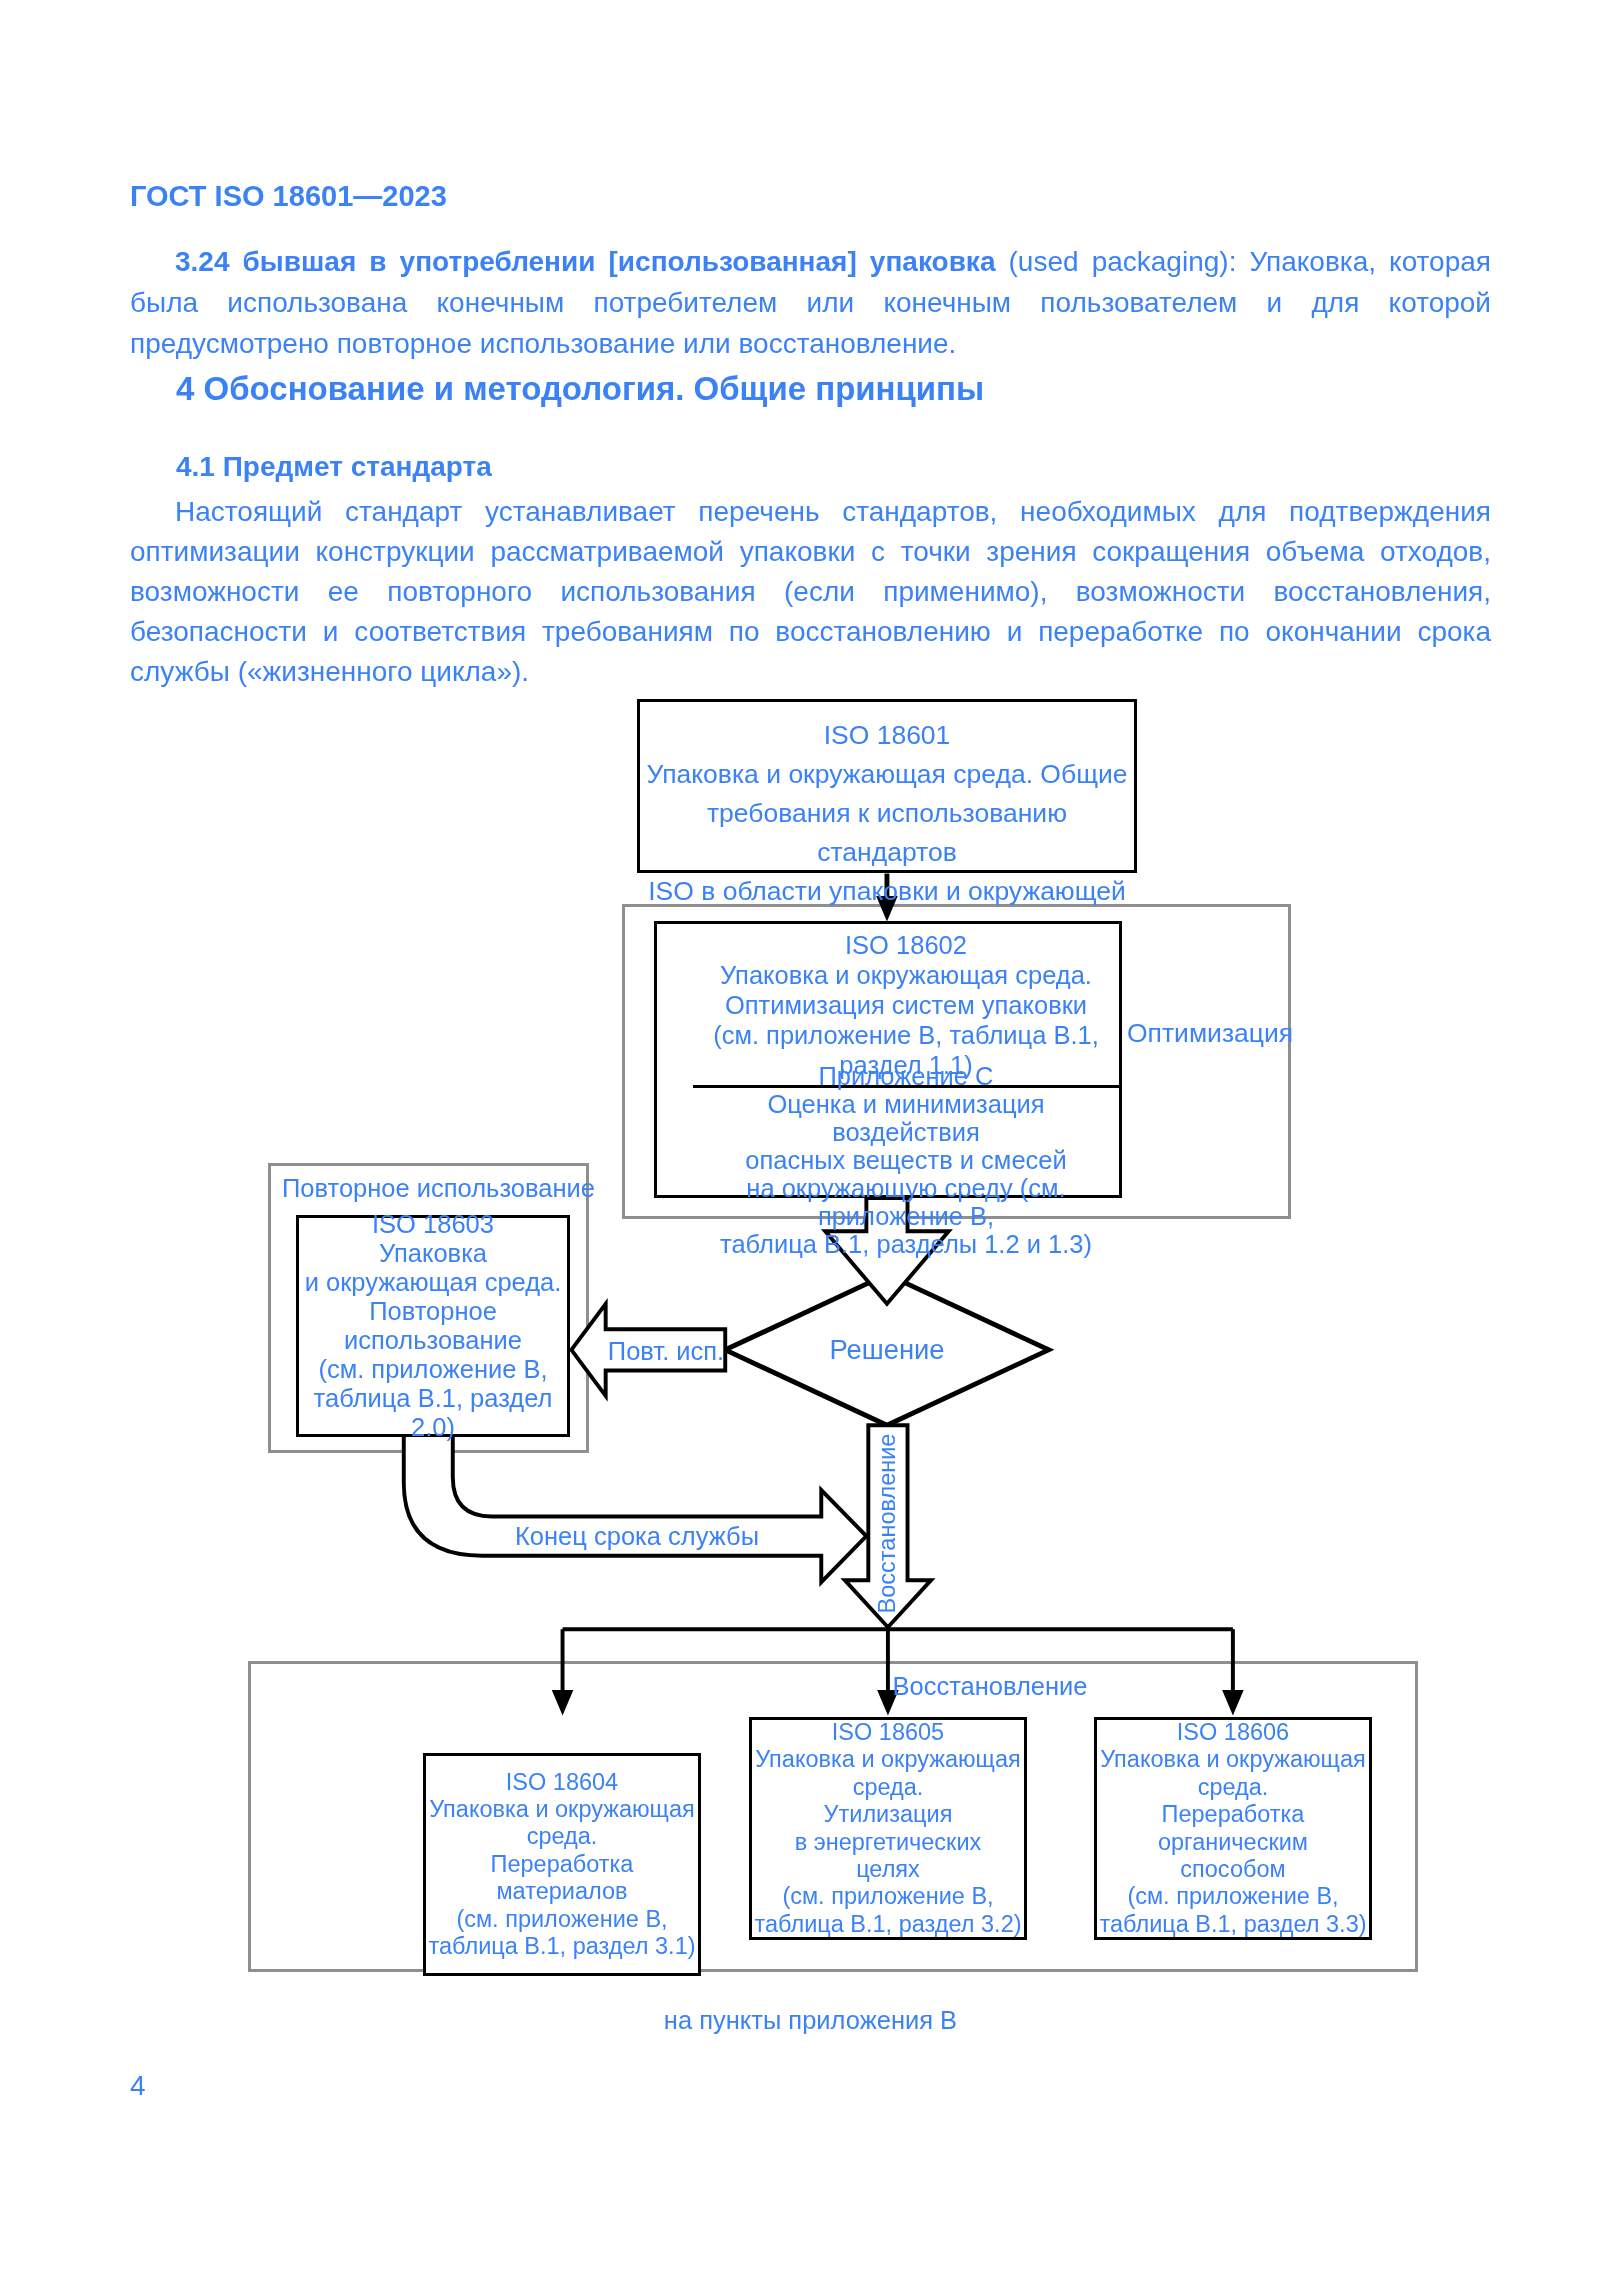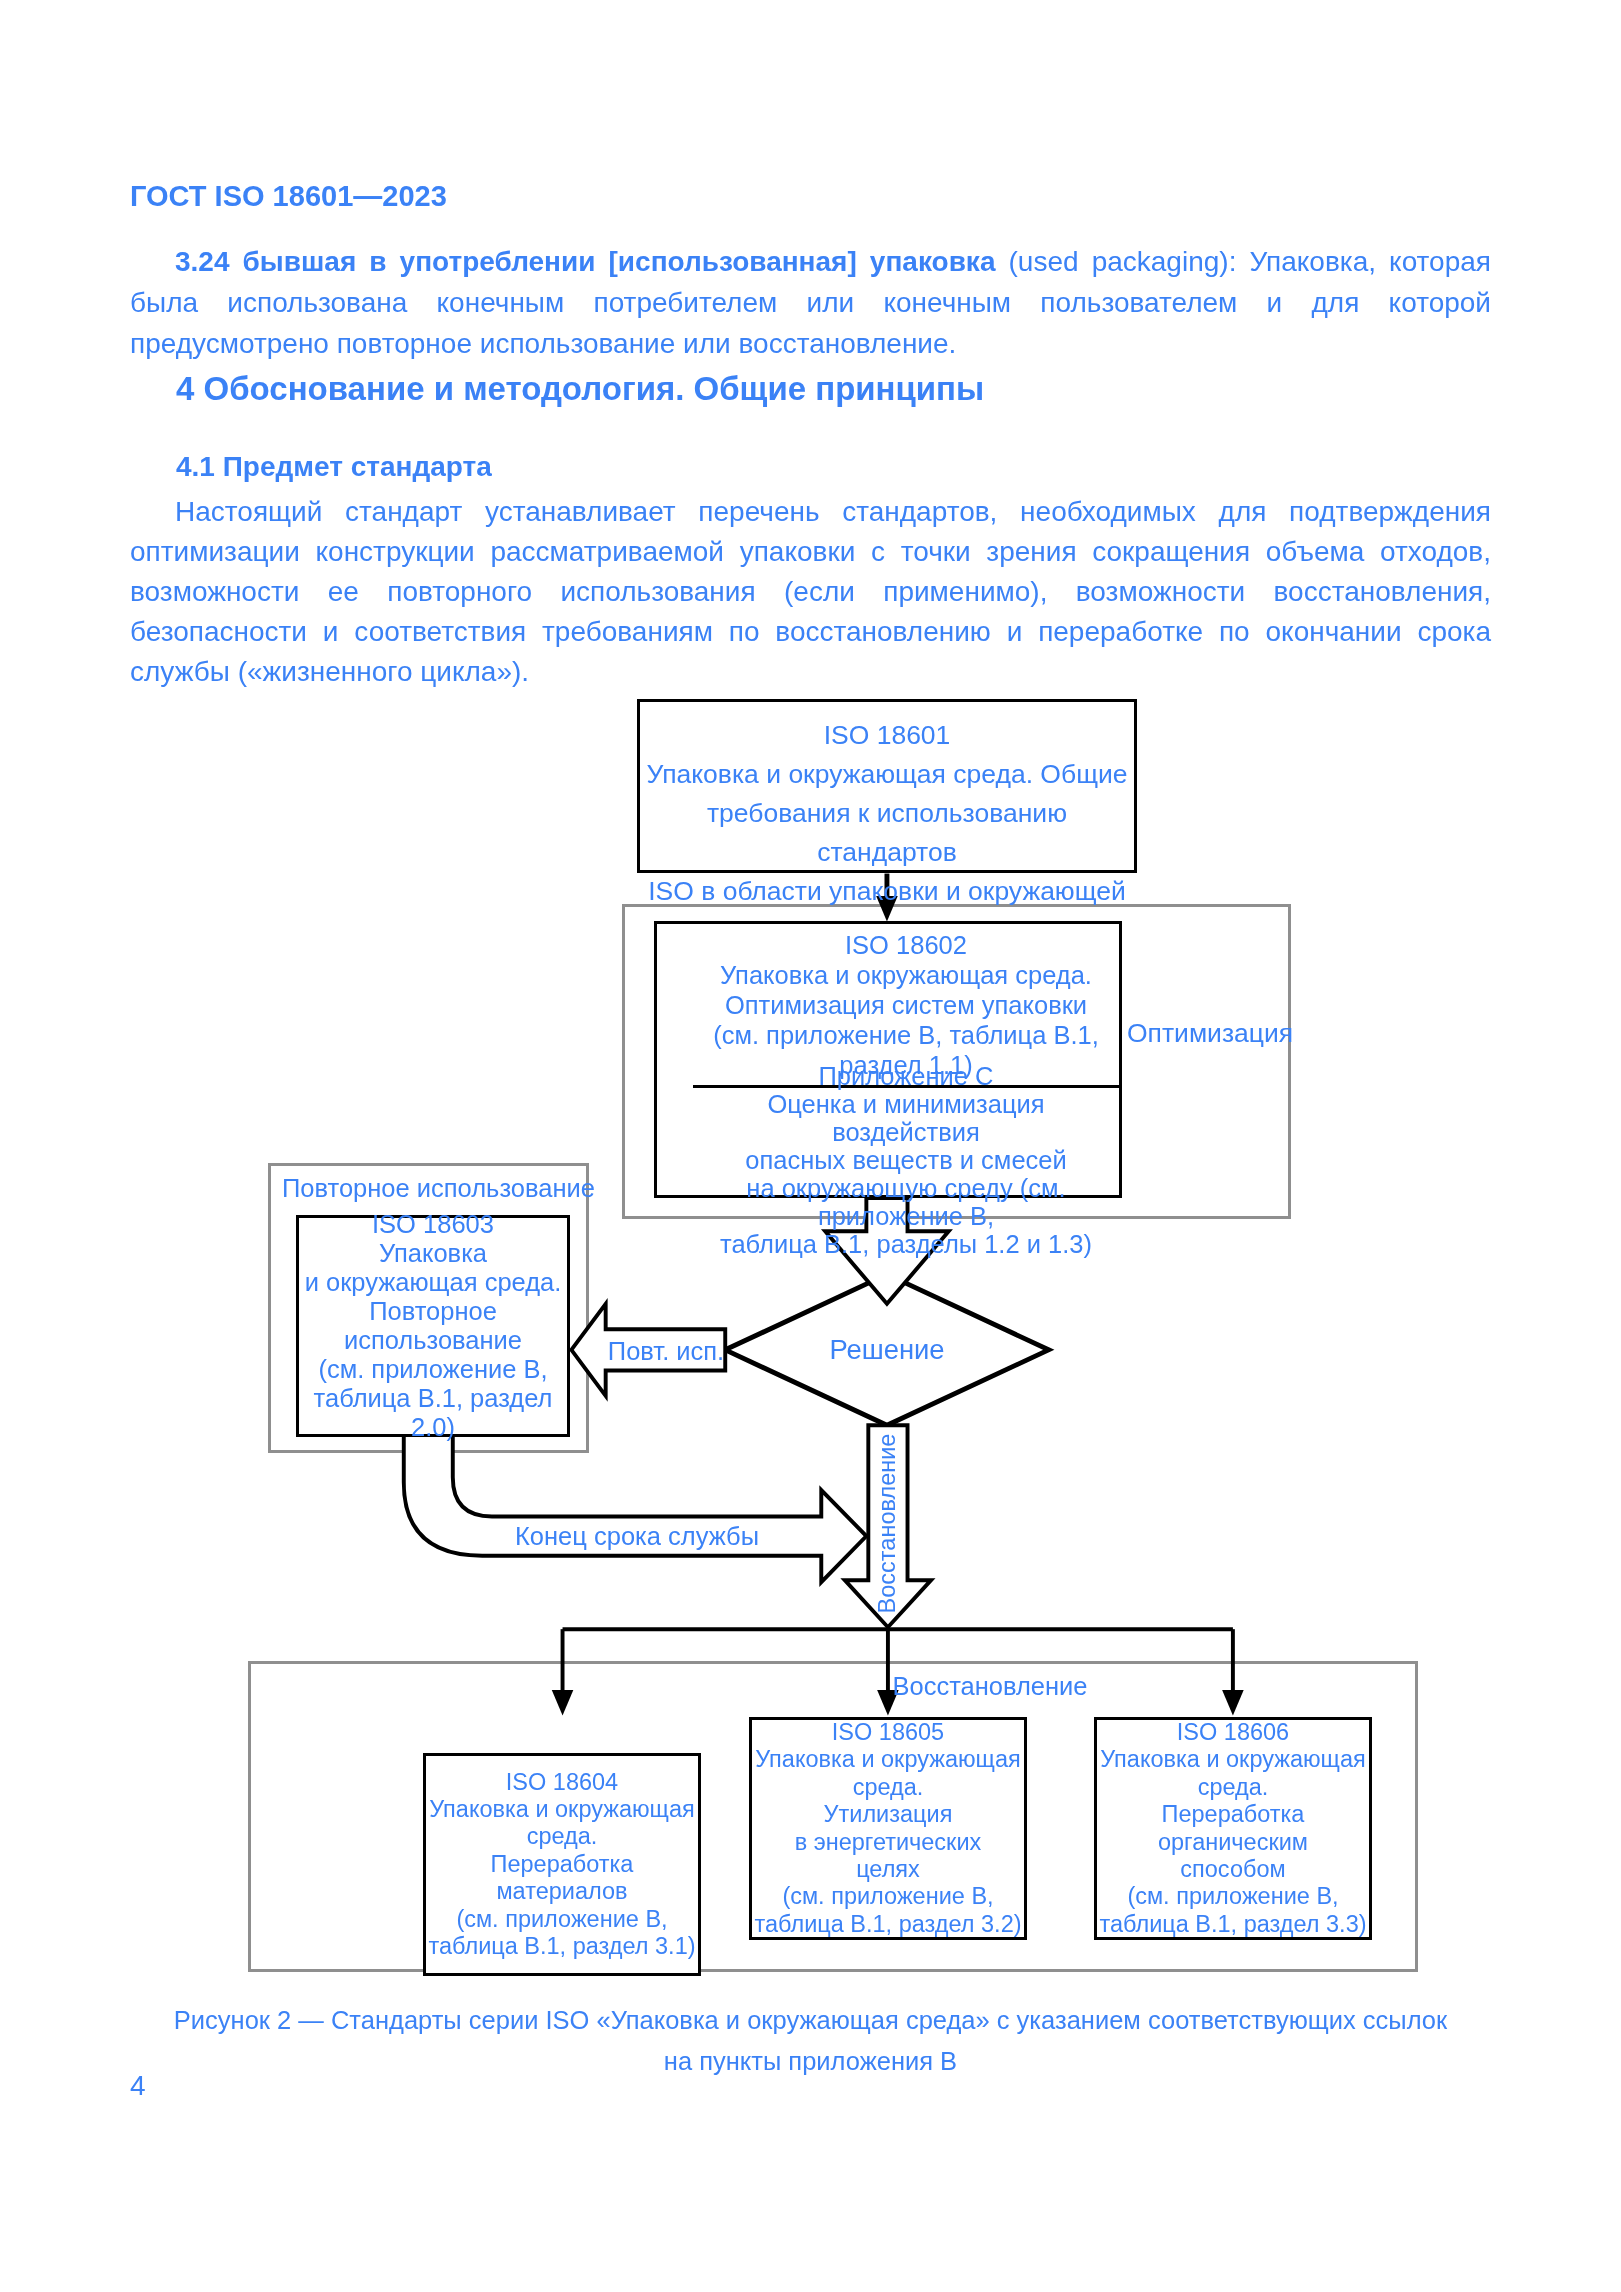--- a/index.html
+++ b/index.html
@@ -135,20 +135,19 @@
 
   <div class="abs dlabel" style="left:1127px;top:1019px;width:165px;font-size:26.5px;">Оптимизация</div>
   <div class="abs dlabel" style="left:278px;top:1174px;width:321px;">Повторное использование</div>
   <div class="abs dlabel" style="left:848px;top:1672px;width:284px;">Восстановление</div>
   <div class="abs dlabel" style="left:789px;top:1335px;width:196px;font-size:27.4px;">Решение</div>
   <div class="abs dlabel" style="left:606px;top:1337px;width:120px;">Повт. исп.</div>
   <div class="abs dlabel" style="left:490px;top:1522px;width:294px;">Конец срока службы</div>
   <div class="abs rotlabel" style="left:785px;top:1509px;width:206px;height:29px;">Восстановление</div>
 
   <div class="abs caption">
-    <span>Рисунок 2 — Стандарты серии ISO «Упаковка и окружающая среда» с указанием соответствующих ссылок</span>
     <span>на пункты приложения В</span>
   </div>
 
   <div class="abs pagenum">4</div>
 
 </div>
 
 
 </body></html>

